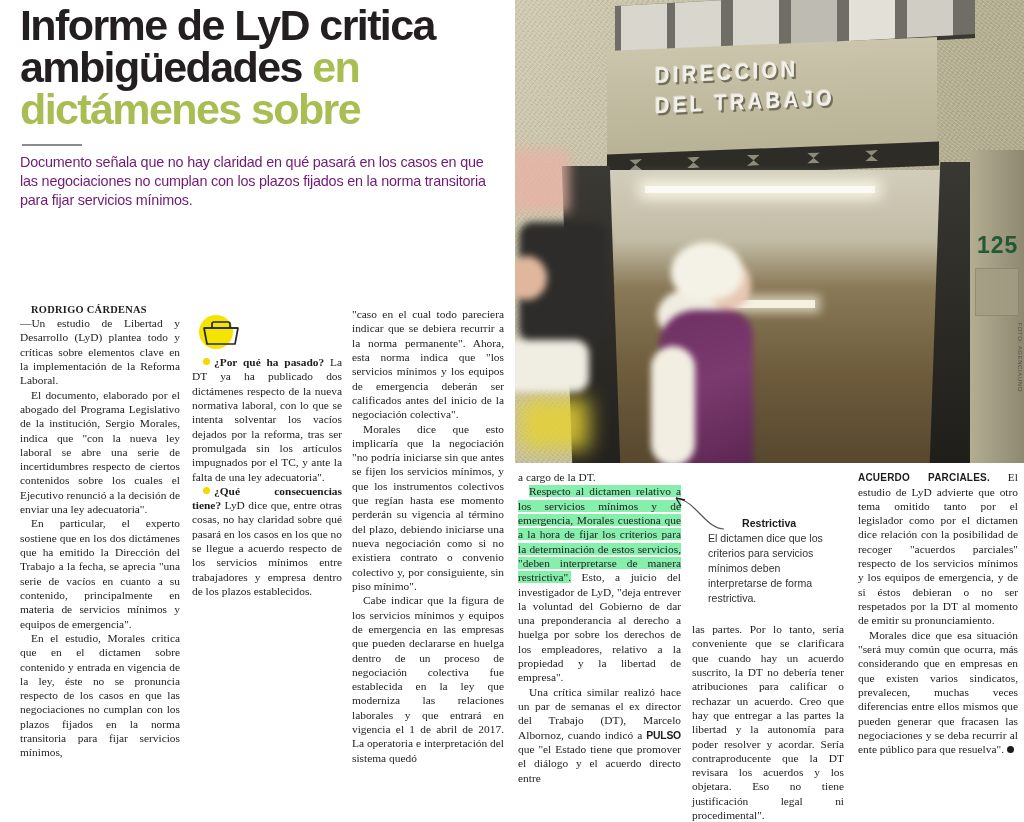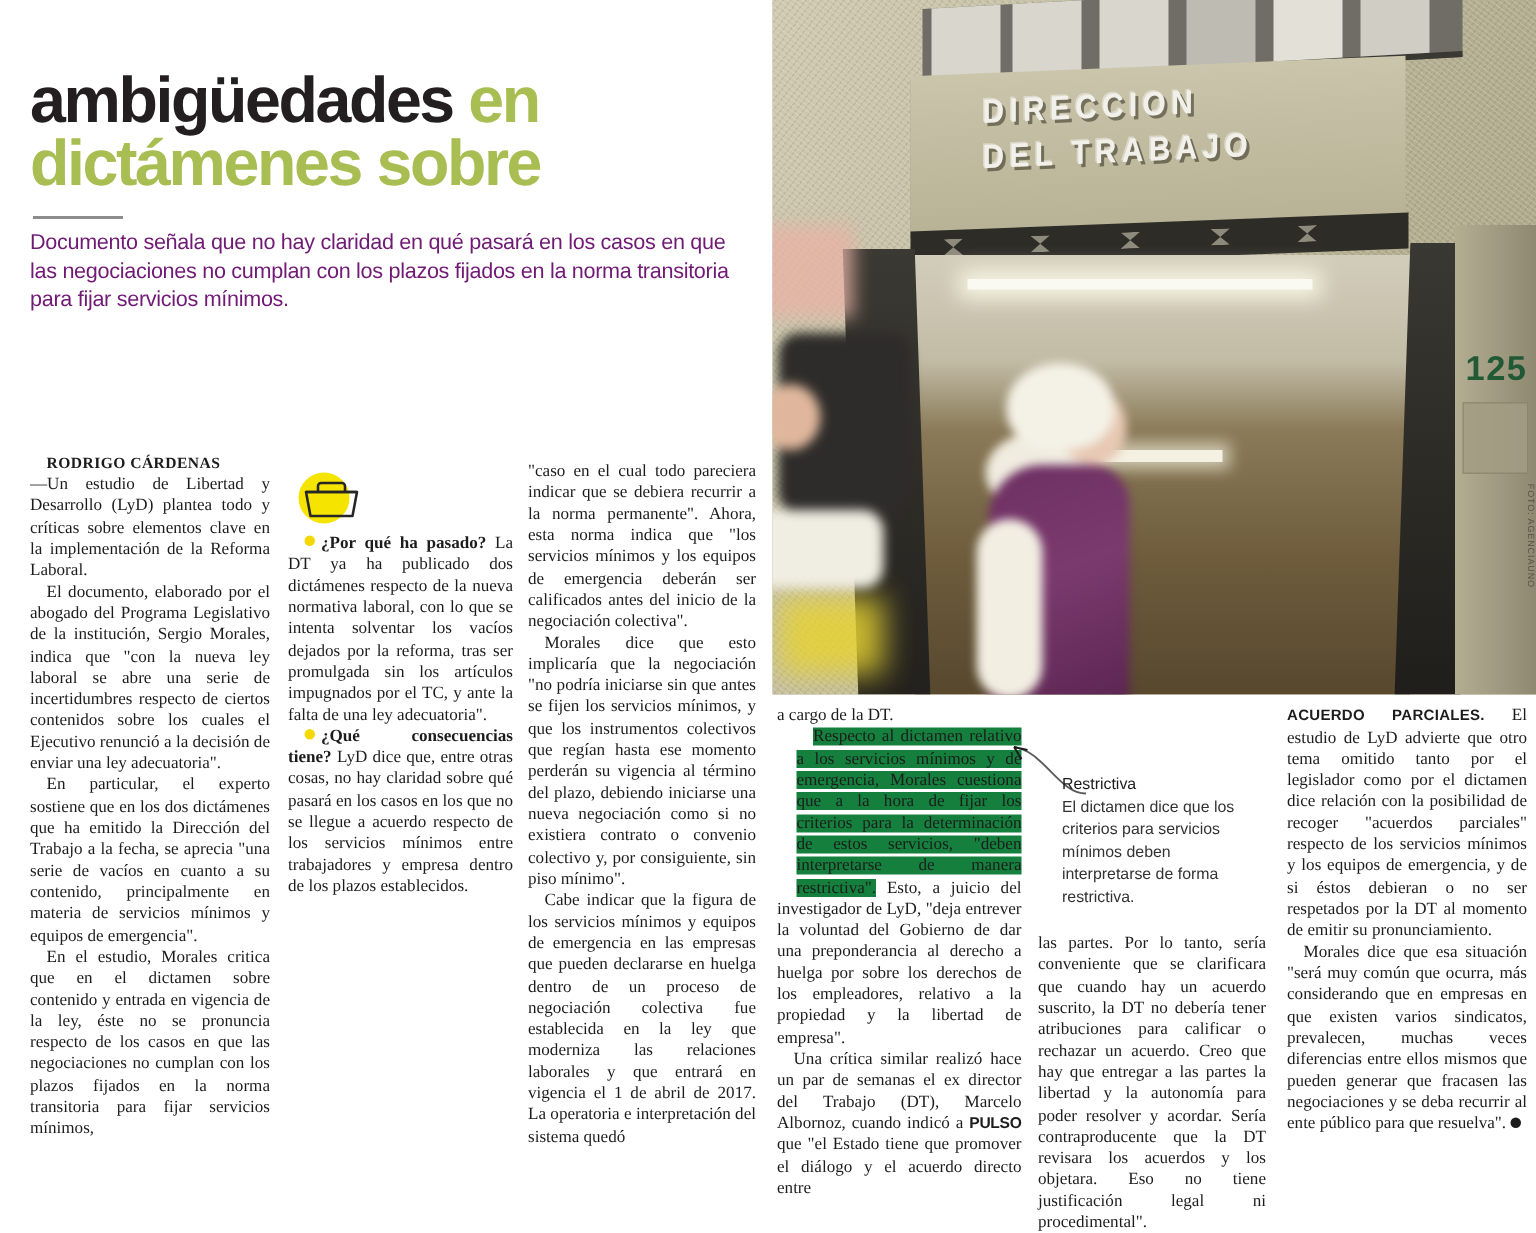--- a/index.html
+++ b/index.html
@@ -169,39 +169,39 @@
   .qa b{font-weight:bold;}
   .folder{
     position:absolute;left:196px;top:312px;width:52px;height:40px;
   }
   
   .kicker{font-family:"Liberation Sans", sans-serif;font-weight:bold;font-size:10px;letter-spacing:.2px;}
   .pulso{font-family:"Liberation Sans", sans-serif;font-weight:bold;font-size:10.4px;letter-spacing:-.2px;}
   .endmark{display:inline-block;width:7px;height:7px;border-radius:50%;background:#1c1c1c;vertical-align:0px;margin-left:3px;}
 
   
-  .hl{background:#15803d;box-decoration-break:clone;margin-left:13px;-webkit-box-decoration-break:clone;}
+  .hl{background:#86efac;box-decoration-break:clone;-webkit-box-decoration-break:clone;}
 
   
   .callout{
     position:absolute;left:708px;top:516px;width:118px;
     font-family:"Liberation Sans", sans-serif;
     font-size:10.6px;line-height:1.42;color:#333;
   }
-  .callout .ct{font-weight:normal;color:#1a1a1a;display:block;}
+  .callout .ct{font-weight:bold;color:#1a1a1a;display:block;margin-left:34px;}
   .arrow{position:absolute;left:660px;top:495px;width:66px;height:36px;pointer-events:none;}
 </style>
 </head>
 <body>
 
 <div class="page">
 
   <div class="head-block">
     <h1 class="headline">
-      <br>
+      <span>Informe de LyD critica</span><br>
       <span>ambigüedades </span><span class="g">en</span><br>
       <span class="g">dictámenes sobre</span><br>
     </h1>
     <div class="rule"></div>
     <p class="standfirst">Documento señala que no hay claridad en qué pasará en los casos en que las negociaciones no cumplan con los plazos fijados en la norma transitoria para fijar servicios mínimos.</p>
   </div>
 
   <div class="photo">
     <div class="ph-wall"></div>
     <div class="ph-tex"></div>

